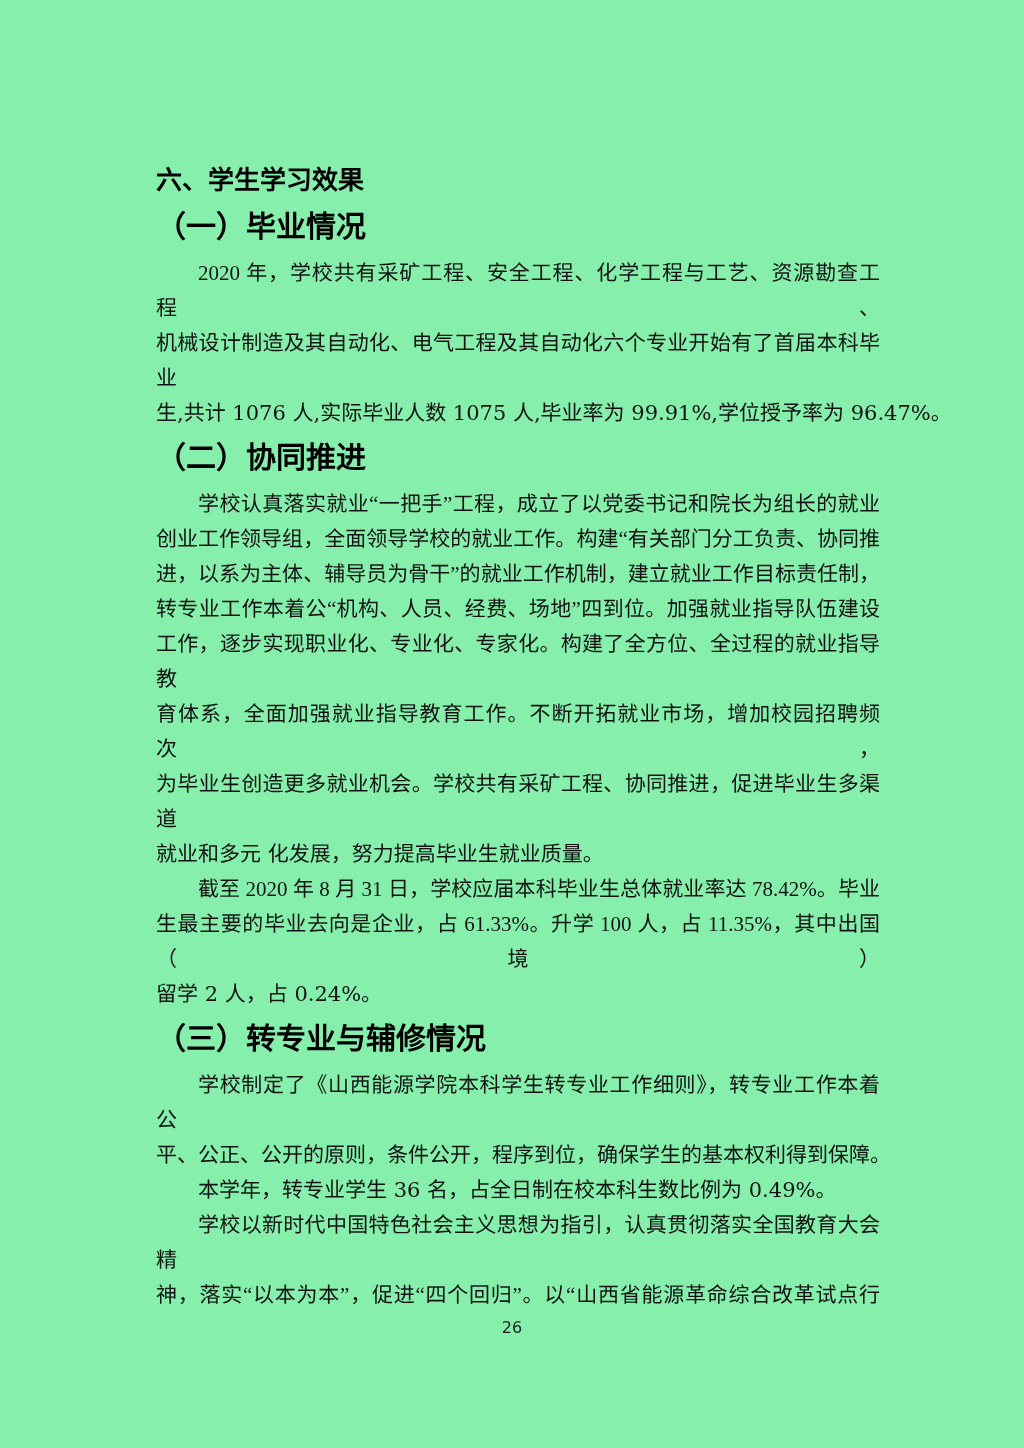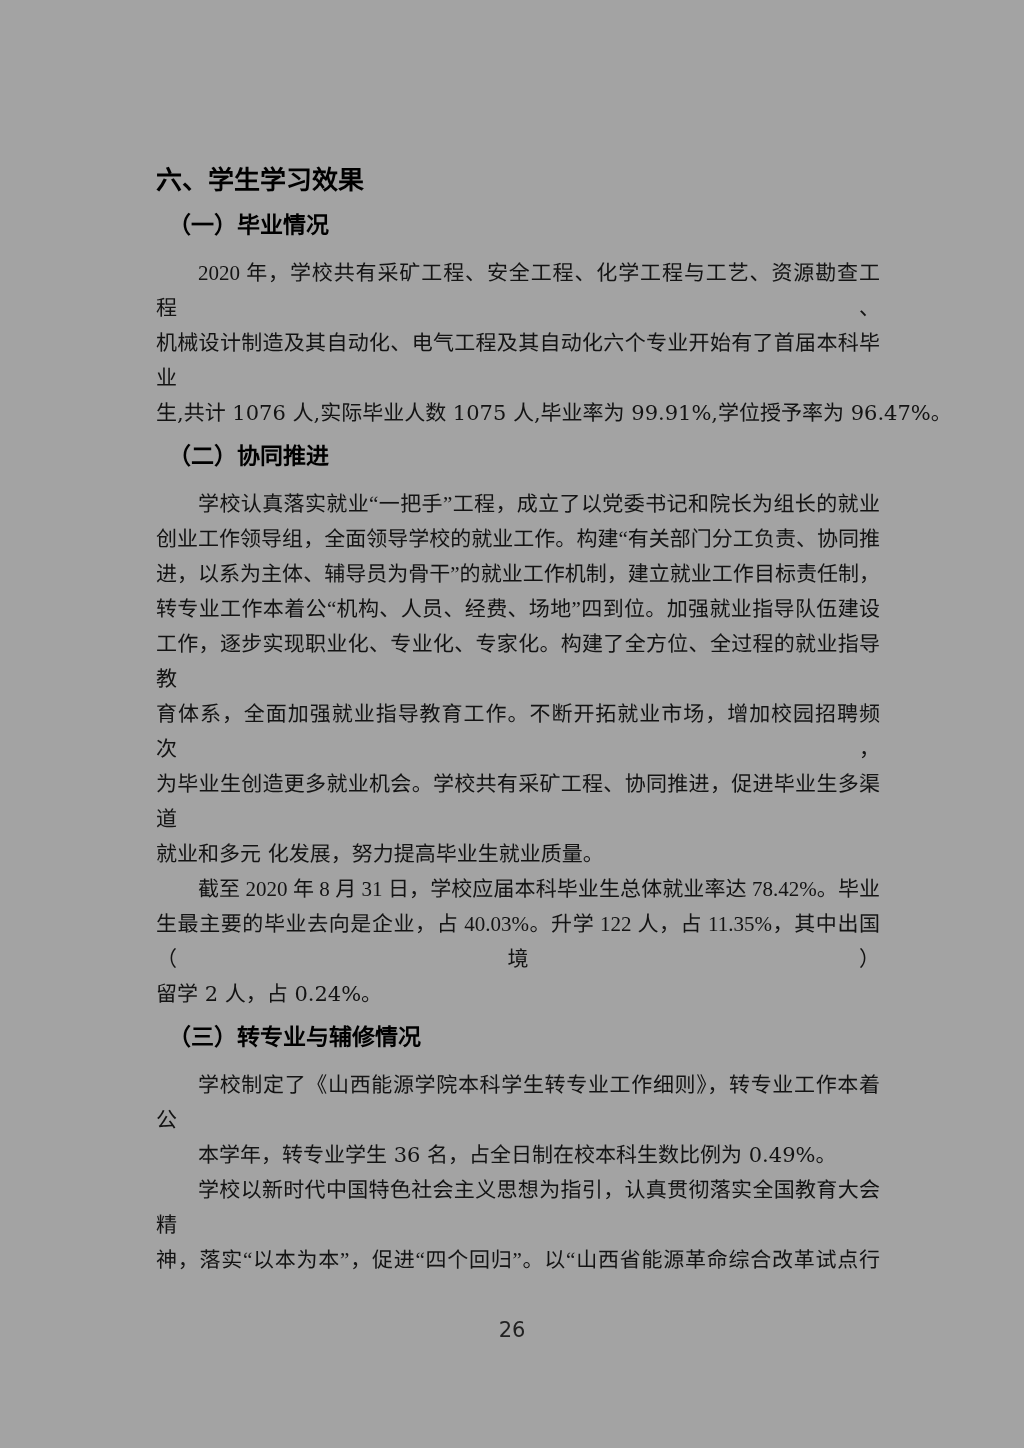--- a/index.html
+++ b/index.html
@@ -1,46 +1,46 @@
 <!DOCTYPE html>
 <html lang="zh-CN"><head>
 <meta charset="utf-8">
 <style>
   html, body { margin: 0; padding: 0; background: #e8e8e8; }
   .page {
     position: relative;
     width: 1024px;
     height: 1448px;
     margin: 0 auto;
-    background: #a3a3a3;
+    background: #86efac;
     color: #111111;
     overflow: hidden;
     font-family: "DejaVu Serif", "Liberation Serif", serif;
   }
   .content {
     position: absolute;
     left: 156px;
     top: 164px;
     width: 724px;
   }
   .h1 {
     font-family: "DejaVu Sans", "Liberation Sans", sans-serif;
     font-weight: bold;
     font-size: 26px;
     line-height: 32px;
     margin: 14px 0 16px 0;
     color: #000000;
   }
   .h1:first-child { margin-top: 0; }
   .h2 {
-    font-family: Liberation Mono, monospace;
+    font-family: Liberation Serif, serif;
     font-weight: bold;
-    font-size: 23px;
+    font-size: 30px;
     line-height: 30px;
-    margin: 12px 0 14px 12px;
+    margin: 12px 0 14px 0;
     color: #000000;
   }
   .para { margin: 0; }
   .line {
     font-size: 21px;
     line-height: 35px;
     white-space: nowrap;
     text-align: left;
     color: #131313;
   }
@@ -51,21 +51,21 @@
     font-family: Liberation Serif, serif;
   }
   .line.first { text-indent: 2em; }
   .page-number {
     position: absolute;
     top: 1318px;
     left: 0;
     width: 100%;
     text-align: center;
     font-family: "DejaVu Sans", "Liberation Sans", sans-serif;
-    font-size: 21px;
+    font-size: 16px;
     color: #222222;
   }
 </style>
 </head>
 <body>
 
 <div class="page">
   <div class="content">
       <div class="h1">六、学生学习效果</div>
       <div class="h2">（一）毕业情况</div>
@@ -80,26 +80,27 @@
         <div class="line fill">创业工作领导组，全面领导学校的就业工作。构建“有关部门分工负责、协同推</div>
         <div class="line fill">进，以系为主体、辅导员为骨干”的就业工作机制，建立就业工作目标责任制，</div>
         <div class="line fill">转专业工作本着公“机构、人员、经费、场地”四到位。加强就业指导队伍建设</div>
         <div class="line fill">工作，逐步实现职业化、专业化、专家化。构建了全方位、全过程的就业指导教</div>
         <div class="line fill">育体系，全面加强就业指导教育工作。不断开拓就业市场，增加校园招聘频次，</div>
         <div class="line fill">为毕业生创造更多就业机会。学校共有采矿工程、协同推进，促进毕业生多渠道</div>
         <div class="line">就业和多元 化发展，努力提高毕业生就业质量。</div>
       </div>
       <div class="para">
         <div class="line first fill">截至 2020 年 8 月 31 日，学校应届本科毕业生总体就业率达 78.42%。毕业</div>
-        <div class="line fill">生最主要的毕业去向是企业，占 40.03%。升学 122 人，占 11.35%，其中出国（境）</div>
+        <div class="line fill">生最主要的毕业去向是企业，占 61.33%。升学 100 人，占 11.35%，其中出国（境）</div>
         <div class="line">留学 2 人，占 0.24%。</div>
       </div>
       <div class="h2">（三）转专业与辅修情况</div>
       <div class="para">
         <div class="line first fill">学校制定了《山西能源学院本科学生转专业工作细则》，转专业工作本着公</div>
+        <div class="line">平、公正、公开的原则，条件公开，程序到位，确保学生的基本权利得到保障。</div>
       </div>
       <div class="para">
         <div class="line first">本学年，转专业学生 36 名，占全日制在校本科生数比例为 0.49%。</div>
       </div>
       <div class="para">
         <div class="line first fill">学校以新时代中国特色社会主义思想为指引，认真贯彻落实全国教育大会精</div>
         <div class="line fill">神，落实“以本为本”，促进“四个回归”。以“山西省能源革命综合改革试点行</div>
       </div>
     </div>
   <div class="page-number">26</div>

